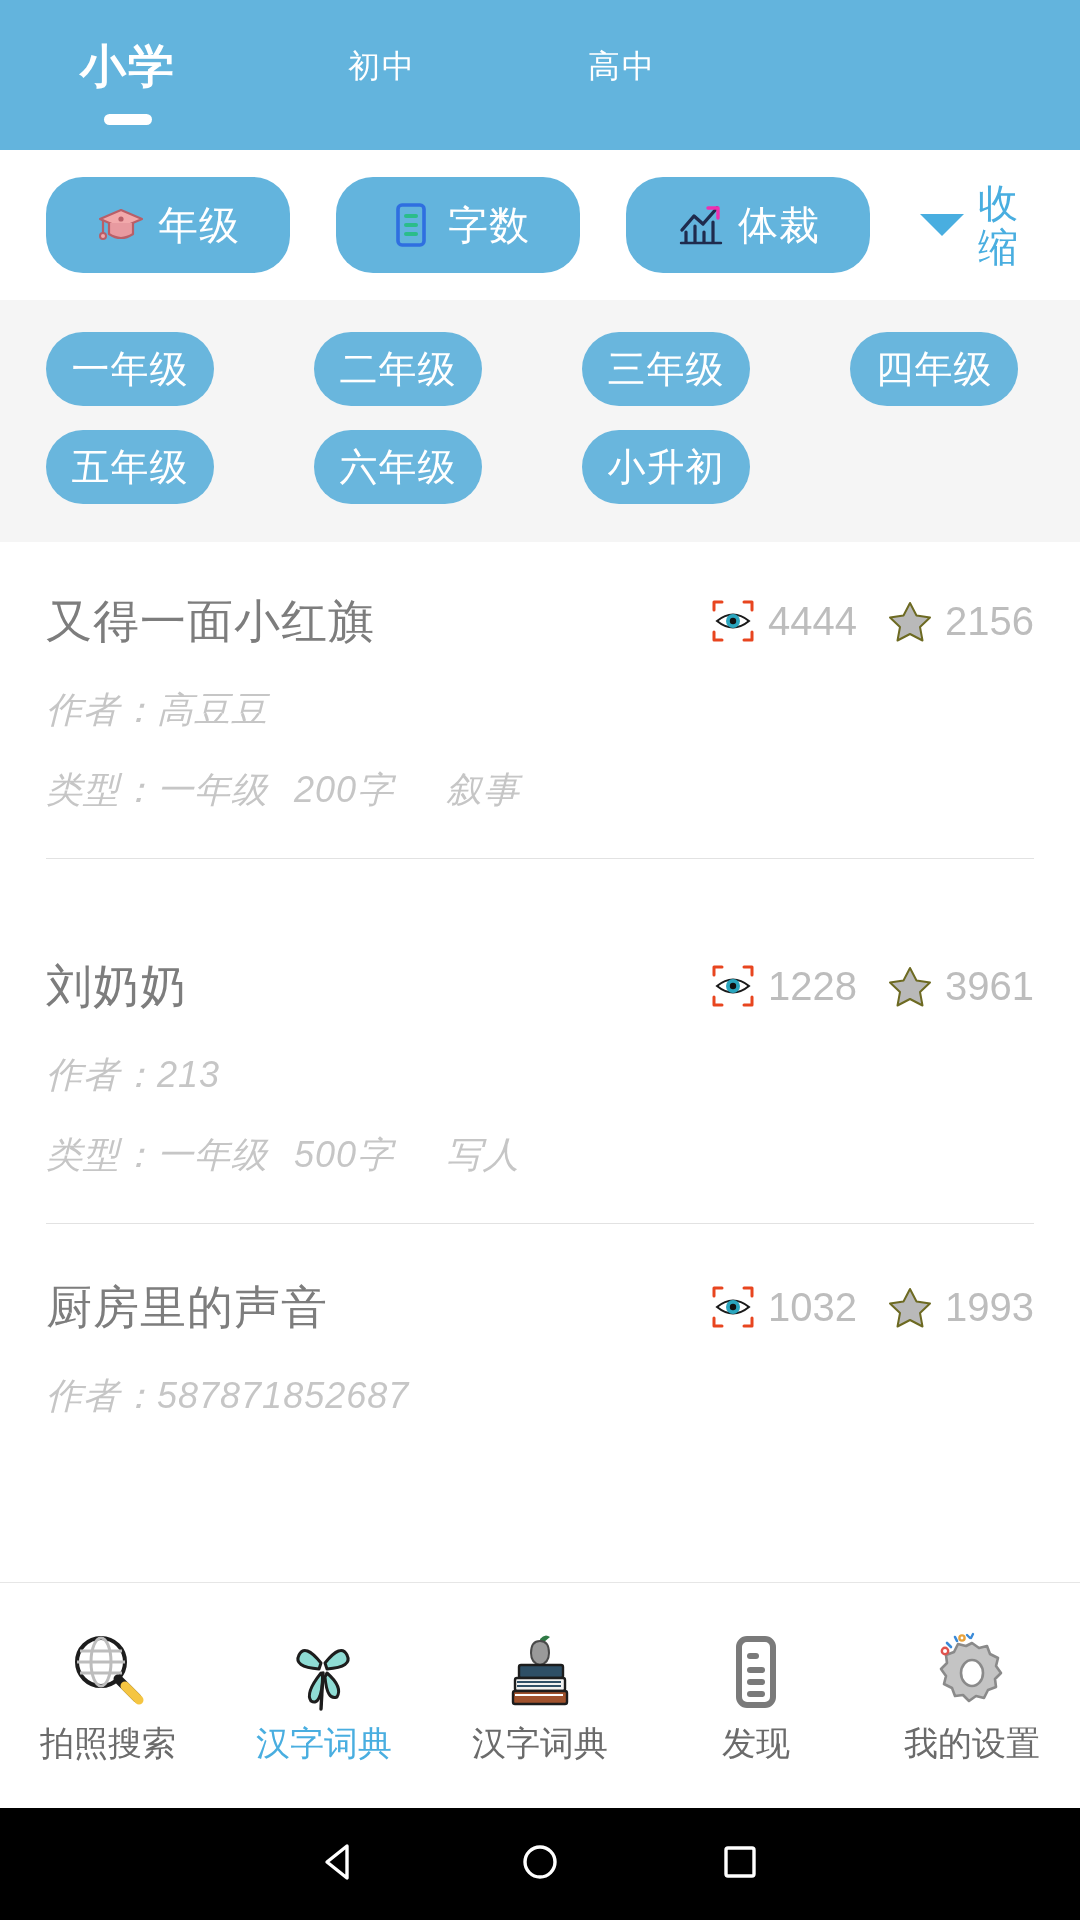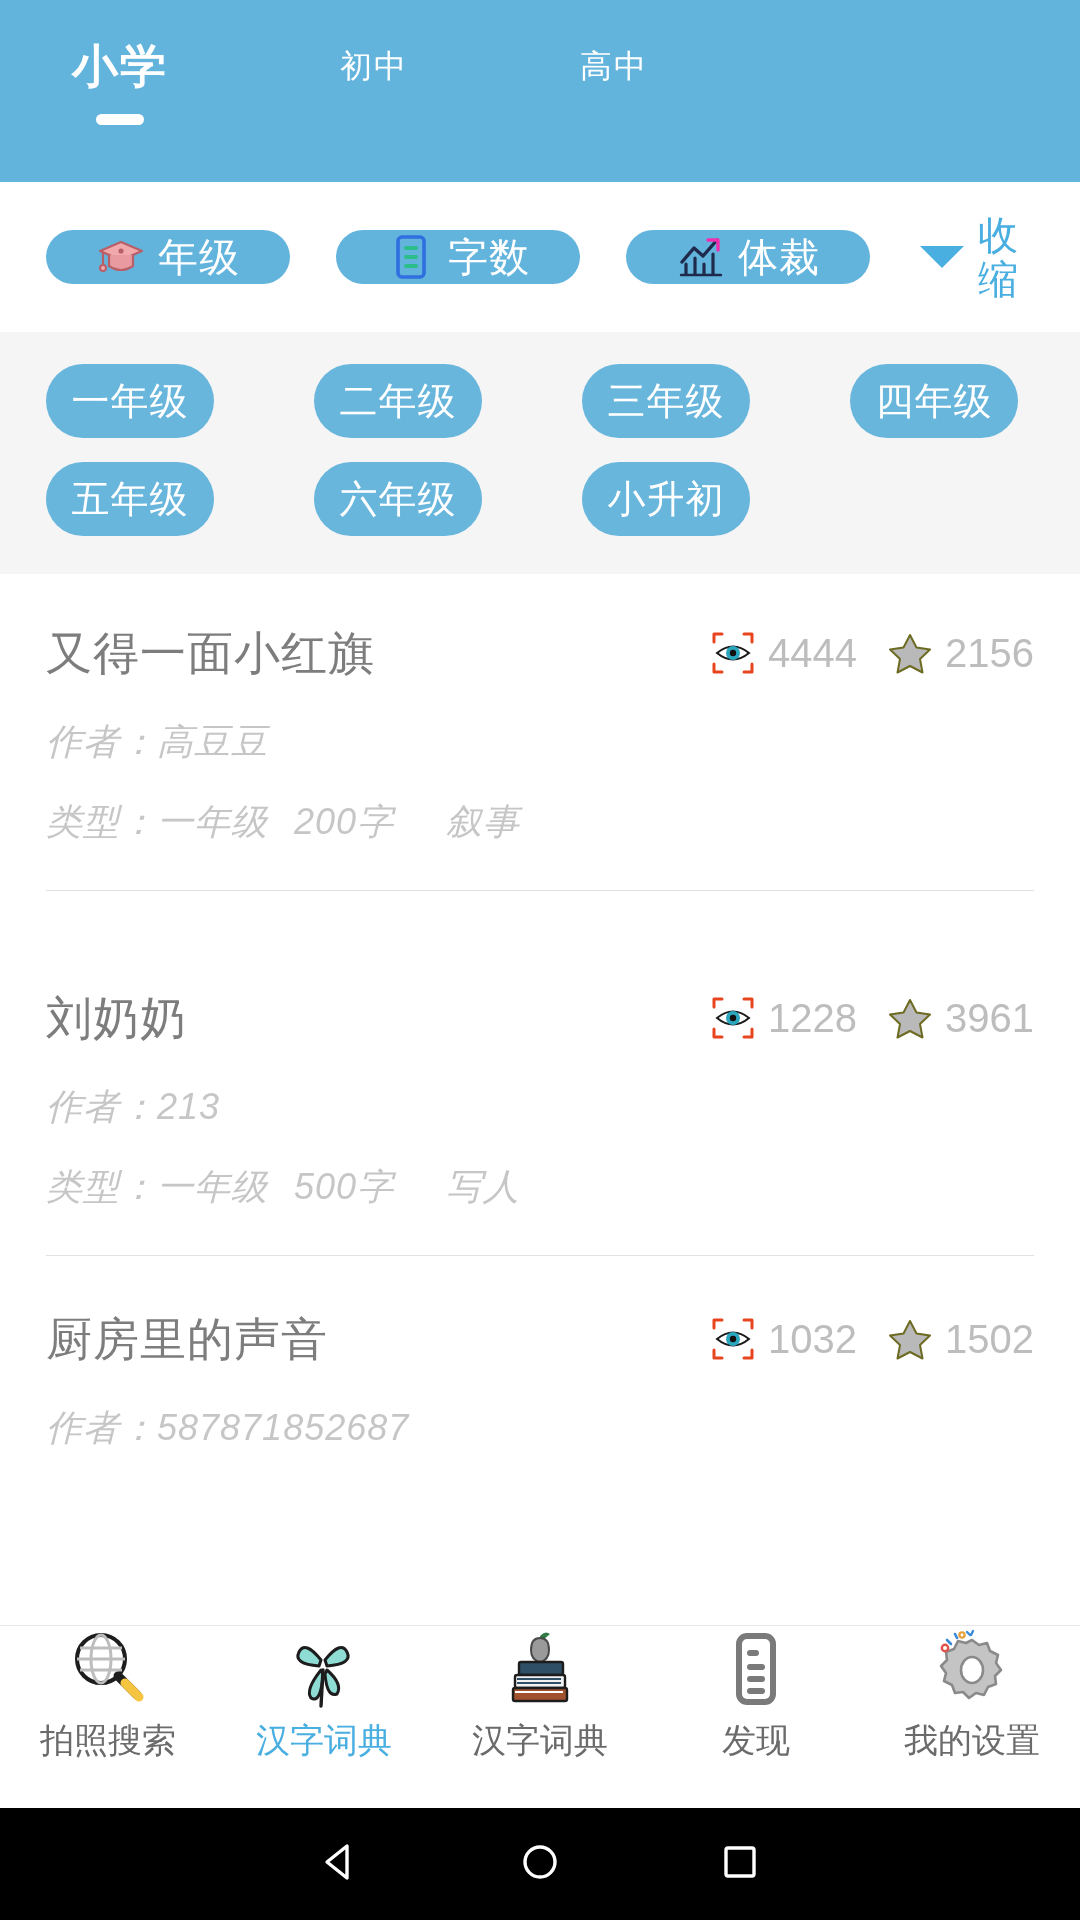--- a/index.html
+++ b/index.html
@@ -5,22 +5,22 @@
   * { margin:0; padding:0; box-sizing:border-box; }
   html, body {
     width:1080px; height:1920px;
     font-family:"Liberation Sans","DejaVu Sans",sans-serif;
     background:#ffffff; overflow:hidden;
   }
   #app { position:relative; width:1080px; height:1920px; display:flex; flex-direction:column; }
 
   
   .topbar {
-    height:182px; background:#63b4dd; flex:0 0 auto;
-    display:flex; align-items:flex-start; padding-top:38px;
+    height:150px; background:#63b4dd; flex:0 0 auto;
+    display:flex; align-items:flex-start; padding-top:38px;padding-left:8px;
   }
   .tab {
     position:relative; color:#ffffff; text-align:center;
     padding:0 6px; cursor:pointer;
   }
   .tab-label { font-size:32px; line-height:56px; display:block; letter-spacing:2px; }
   .tab.active .tab-label { font-weight:bold; font-size:46px; }
   .tab .underline {
     display:none; width:48px; height:11px; border-radius:6px;
     background:#ffffff; margin:20px auto 0;
@@ -29,21 +29,21 @@
   .tab-0 { margin-left:66px; }
   .tab-1 { margin-left:160px; }
   .tab-2 { margin-left:160px; }
 
   
   .filterbar {
     flex:0 0 auto; height:150px; background:#ffffff;
     display:flex; align-items:center; padding:0 46px;
   }
   .fbtn {
-    height:54px; border-radius:37px; background:#63b4dd;
+    height:96px; border-radius:37px; background:#63b4dd;
     display:flex; align-items:center; justify-content:center;
     padding:0 26px; margin-right:46px; cursor:pointer; min-width:244px;
   }
   .fbtn .ficon { width:50px; height:50px; margin-right:12px; flex:0 0 auto; }
   .fbtn .flabel { color:#ffffff; font-size:40px; line-height:44px; letter-spacing:1px; }
   .collapse {
     display:flex; align-items:center; cursor:pointer; margin-left:4px;
   }
   .collapse .caret {
     width:0; height:0; border-left:22px solid transparent;
@@ -84,23 +84,23 @@
   .stat .snum { font-size:40px; line-height:46px; color:#bdbdbd; }
   .meta {
     font-size:36px; line-height:44px; color:#c6c6c6; margin-top:36px;
     letter-spacing:1px;
     font-style:italic;
   }
   .meta .gap { display:inline-block; width:26px; }
 
   
   .bottomnav {
-    position:absolute; left:0; bottom:112px; width:1080px; height:183px;
+    position:absolute; left:0; bottom:112px; width:1080px; height:226px;
     background:#ffffff; border-top:1px solid #e6e6e6;
-    display:flex; align-items:flex-start;
+    display:flex; align-items:center;
   }
   .navitem {
     flex:1 1 0; display:flex; flex-direction:column; align-items:center;
     justify-content:center; cursor:pointer;
   }
   .navitem .nicon { width:86px; height:86px; margin-bottom:8px; }
   .navitem .nlabel { font-size:34px; line-height:40px; color:#6b6b6b; }
   .navitem.active .nlabel { color:#49aee0; }
 
   
@@ -273,21 +273,21 @@
               </svg>
             </span>
             <span class="snum">1032</span>
           </div>
           <div class="stat">
             <span class="sicon">
               <svg viewBox="0 0 46 46" width="46" height="46">
                 <path d="M23 5 L29.5 17.5 L43 19.5 L33 29 L35.5 42.5 L23 36 L10.5 42.5 L13 29 L3 19.5 L16.5 17.5 Z" fill="#b9b9b9" stroke="#6d6a22" stroke-width="2" stroke-linejoin="round"></path>
               </svg>
             </span>
-            <span class="snum">1502</span>
+            <span class="snum">1993</span>
           </div>
         </div>
       </div>
       <div class="meta">
         <span>作者：</span><span>587871852687</span>
       </div>
     </div>
 
   </div>
 

